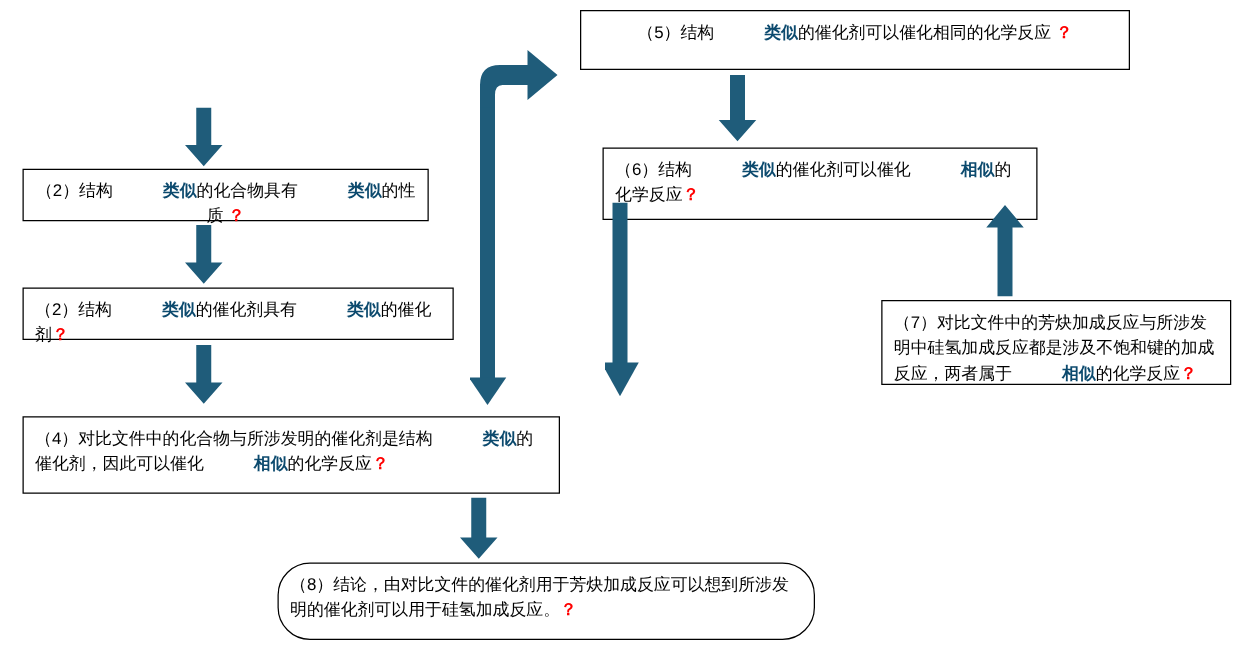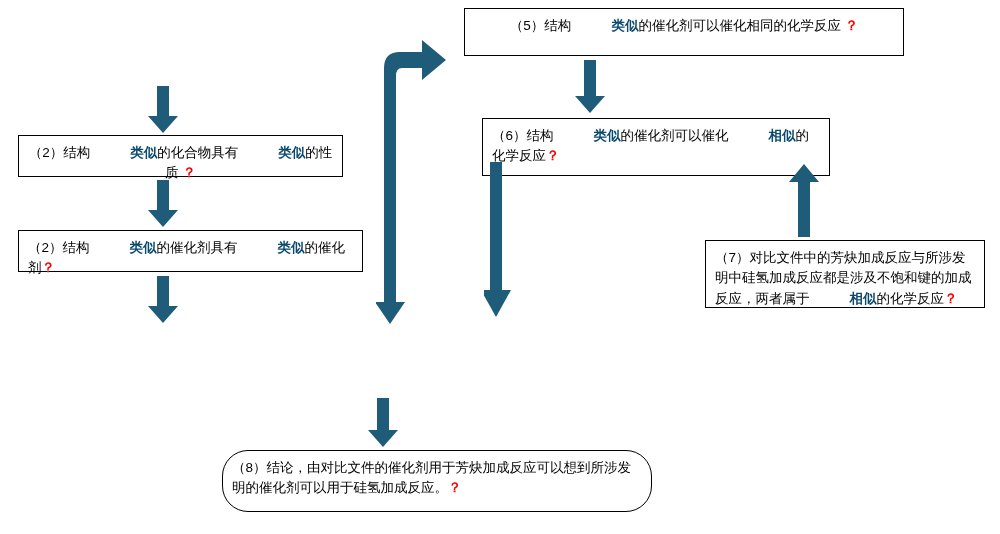--- a/index.html
+++ b/index.html
@@ -76,20 +76,23 @@
   <div class="node" id="node-3" style="left:18px; top:230px; width:345px; height:42px;">
     <span class="txt"><span>（2）结构</span><span class="red">类似</span><span>的催化剂具有</span><span class="red">类似</span><span>的催化剂</span><span class="redq">？</span></span>
   </div>
 
   <div class="arrow" style="left:145px; top:276px;">
     <svg width="36" height="48" viewBox="0 0 36 48">
       <polygon points="12,0 24,0 24,30 33,30 18,47 3,30 12,30" fill="#1F5C7A"></polygon>
     </svg>
   </div>
 
+  <div class="node" id="node-4" style="left:18px; top:333px; width:430px; height:62px;">
+    <span class="txt"><span>（4）对比文件中的化合物与所涉发明的催化剂是结构</span><span class="red">类似</span><span>的催化剂，因此可以催化</span><span class="red">相似</span><span>的化学反应</span><span class="redq">？</span></span>
+  </div>
 
   <div class="arrow" style="left:365px; top:398px;">
     <svg width="36" height="50" viewBox="0 0 36 50">
       <polygon points="12,0 24,0 24,32 33,32 18,49 3,32 12,32" fill="#1F5C7A"></polygon>
     </svg>
   </div>
 
   <div class="node" id="node-8" style="left:222px; top:450px; width:430px; height:62px;border-radius:26px;">
     <span class="txt"><span>（8）结论，由对比文件的催化剂用于芳炔加成反应可以想到所涉发明的催化剂可以用于硅氢加成反应。</span><span class="redq">？</span></span>
   </div>

